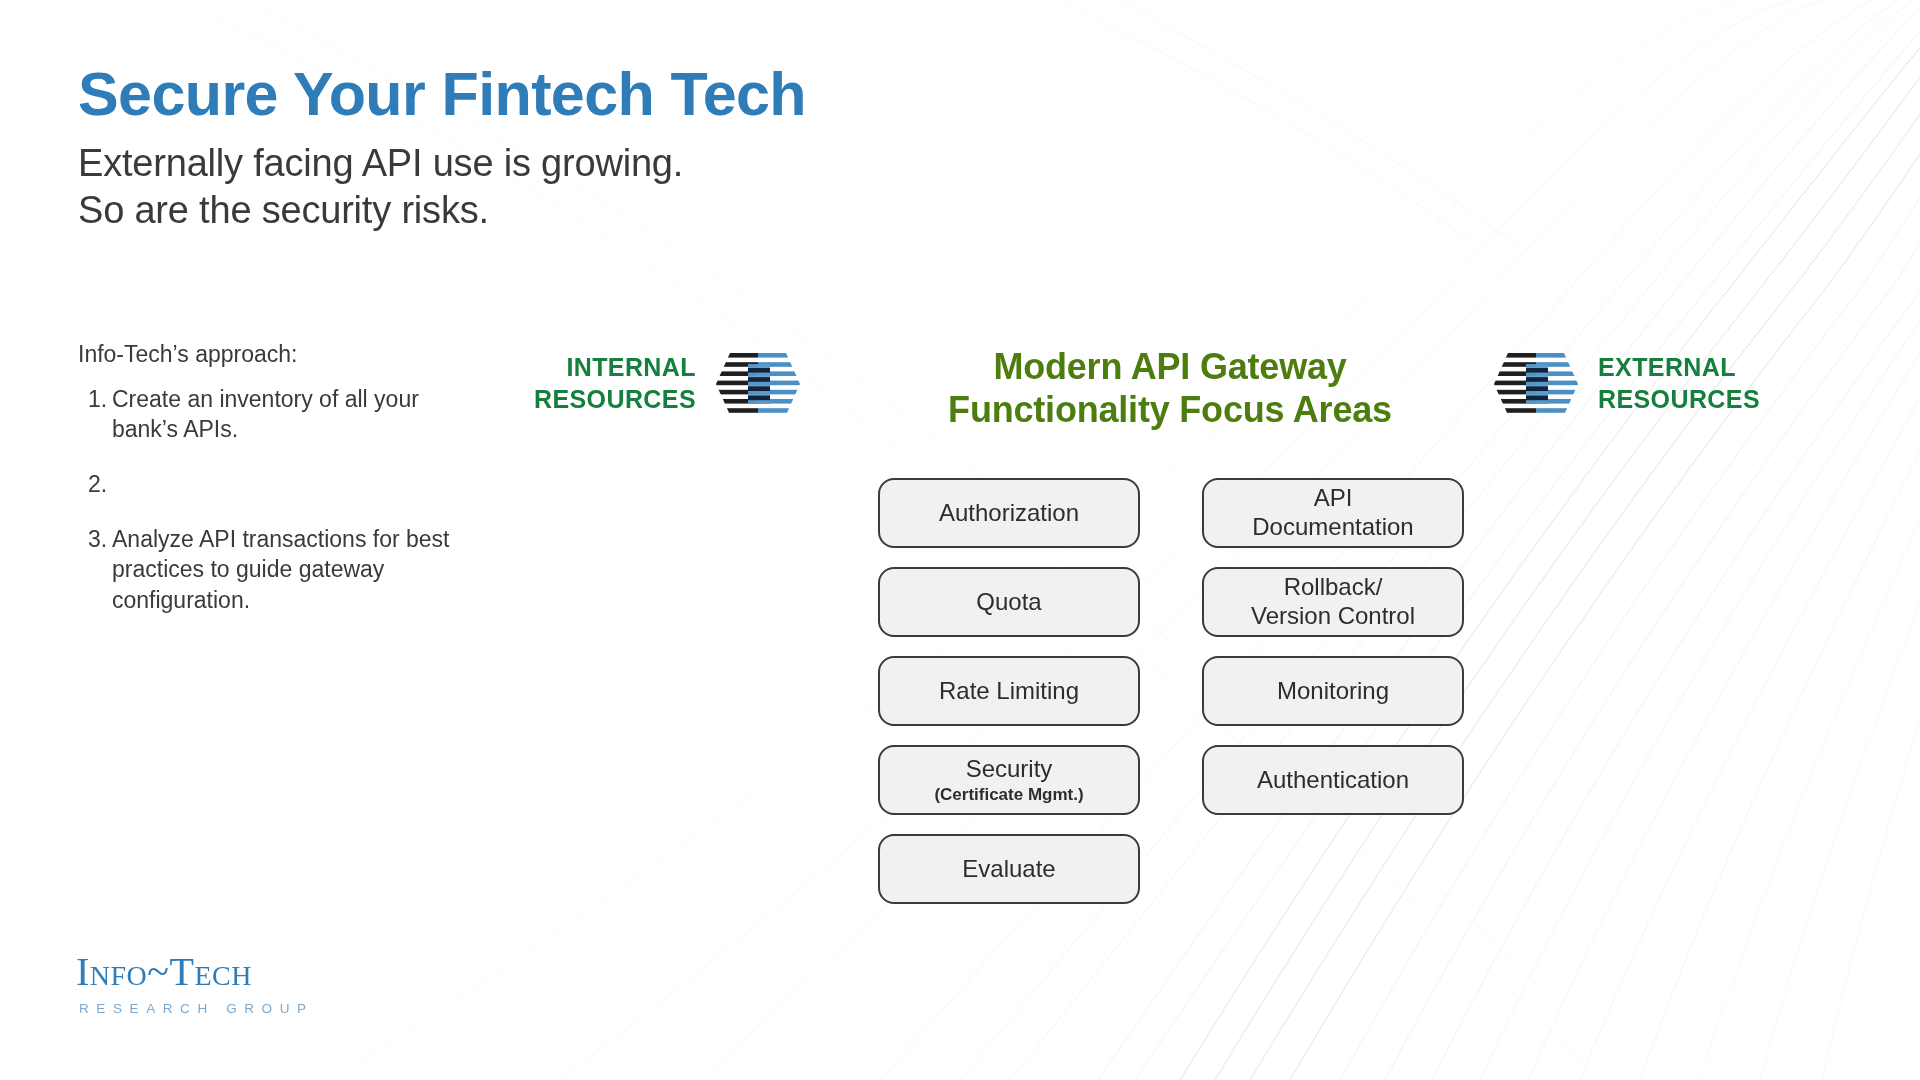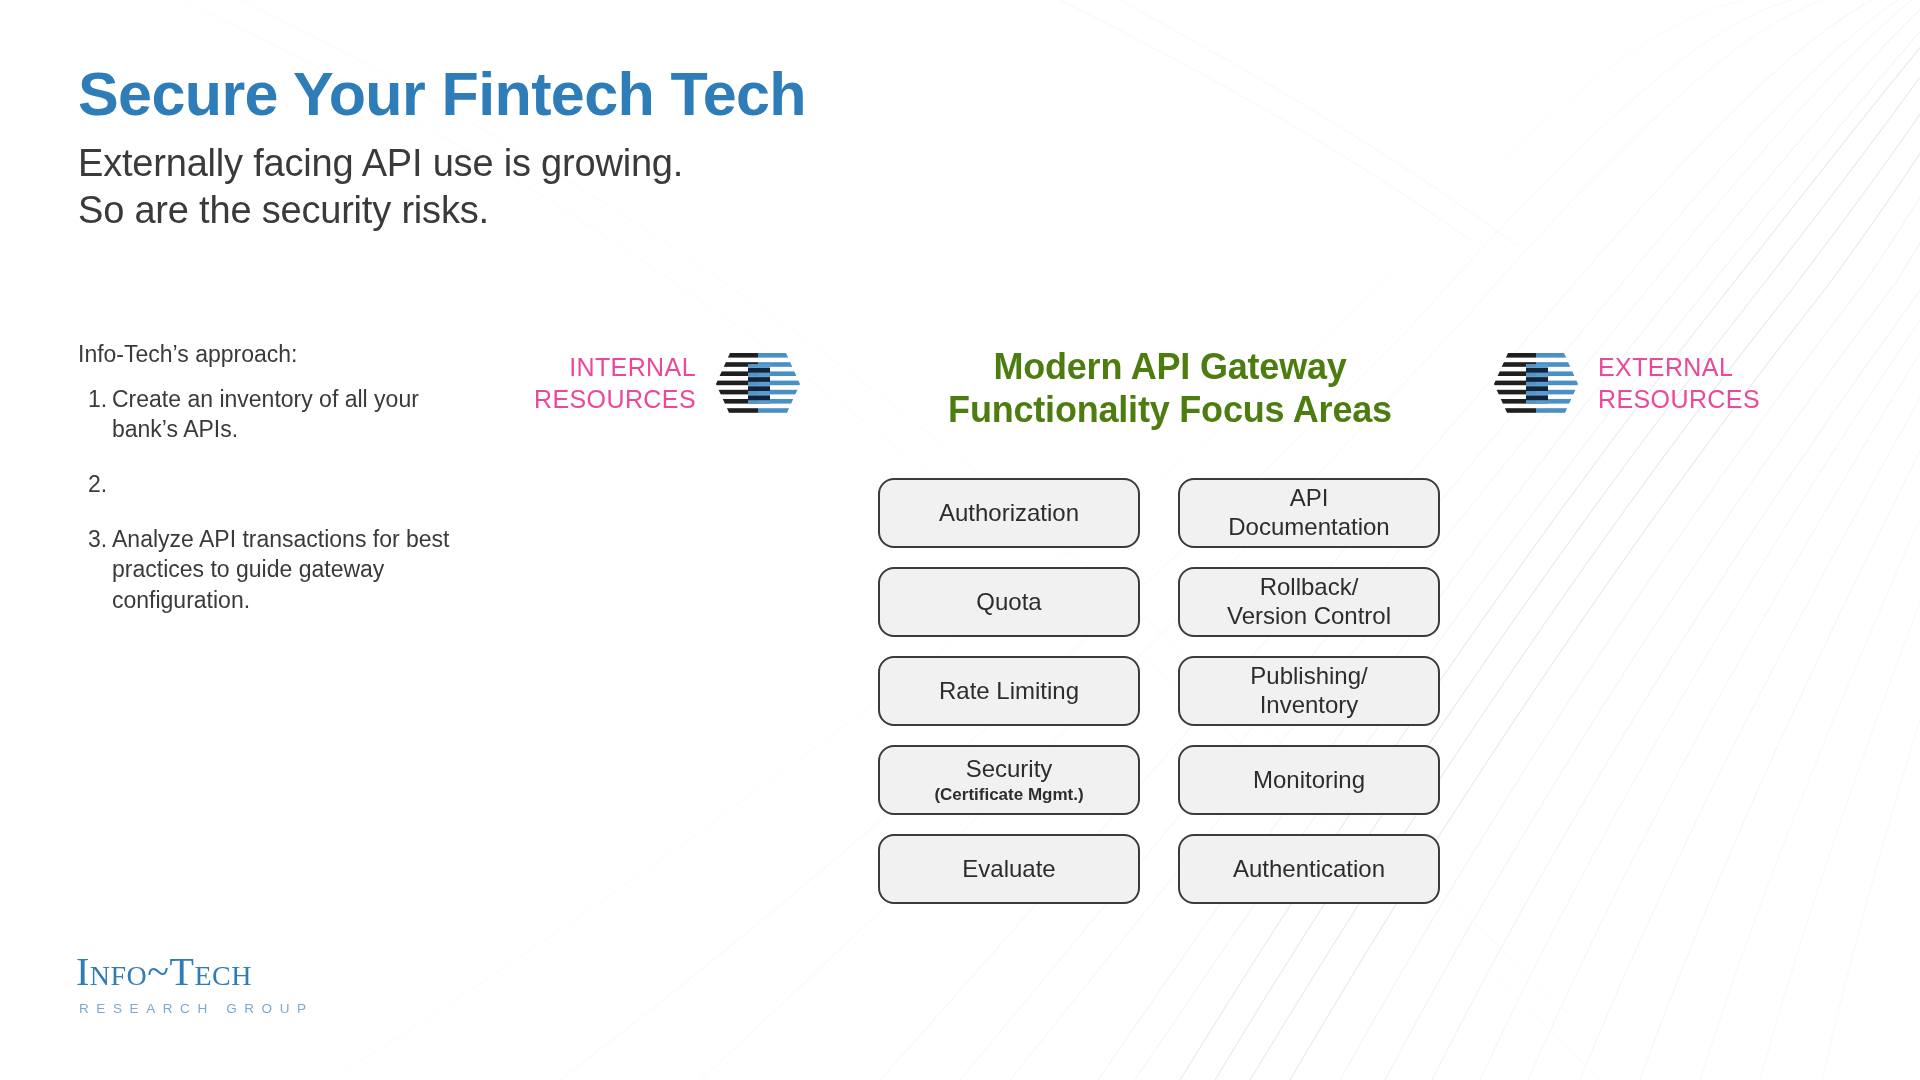--- a/index.html
+++ b/index.html
@@ -112,22 +112,22 @@
     align-items: center;
     gap: 20px;
     top: 352px;
   }
 
   .res-group.internal { left: 534px; }
   .res-group.external { left: 1494px; }
 
   .res-label {
     font-size: 25px;
-    font-weight: normal;
-    color: #ec4899;
+    font-weight: bold;
+    color: #15803d;
     letter-spacing: 0.4px;
     line-height: 1.26;
     white-space: nowrap;
   }
 
   .res-label.right-al { text-align: right; }
   .res-label.left-al  { text-align: left; }
 
   .res-icon {
     width: 84px;
@@ -149,21 +149,21 @@
     line-height: 1.2;
     letter-spacing: -0.2px;
   }
 
   
   .pill-cols {
     position: absolute;
     left: 878px;
     top: 478px;
     display: flex;
-    gap: 38px;
+    gap: 62px;
   }
 
   .pill-col {
     display: flex;
     flex-direction: column;
     gap: 19px;
   }
 
   .pill {
     width: 262px;
@@ -388,24 +388,20 @@
     <div class="pill-col">
       <div class="pill">
         <span class="pill-main">API
 Documentation</span>
       </div>
       <div class="pill">
         <span class="pill-main">Rollback/
 Version Control</span>
       </div>
       <div class="pill">
-        <span class="pill-main">Publishing/
-Inventory</span>
-      </div>
-      <div class="pill">
         <span class="pill-main">Monitoring</span>
       </div>
       <div class="pill">
         <span class="pill-main">Authentication</span>
       </div>
     </div>
 
   </div>
 
   <div class="logo">

